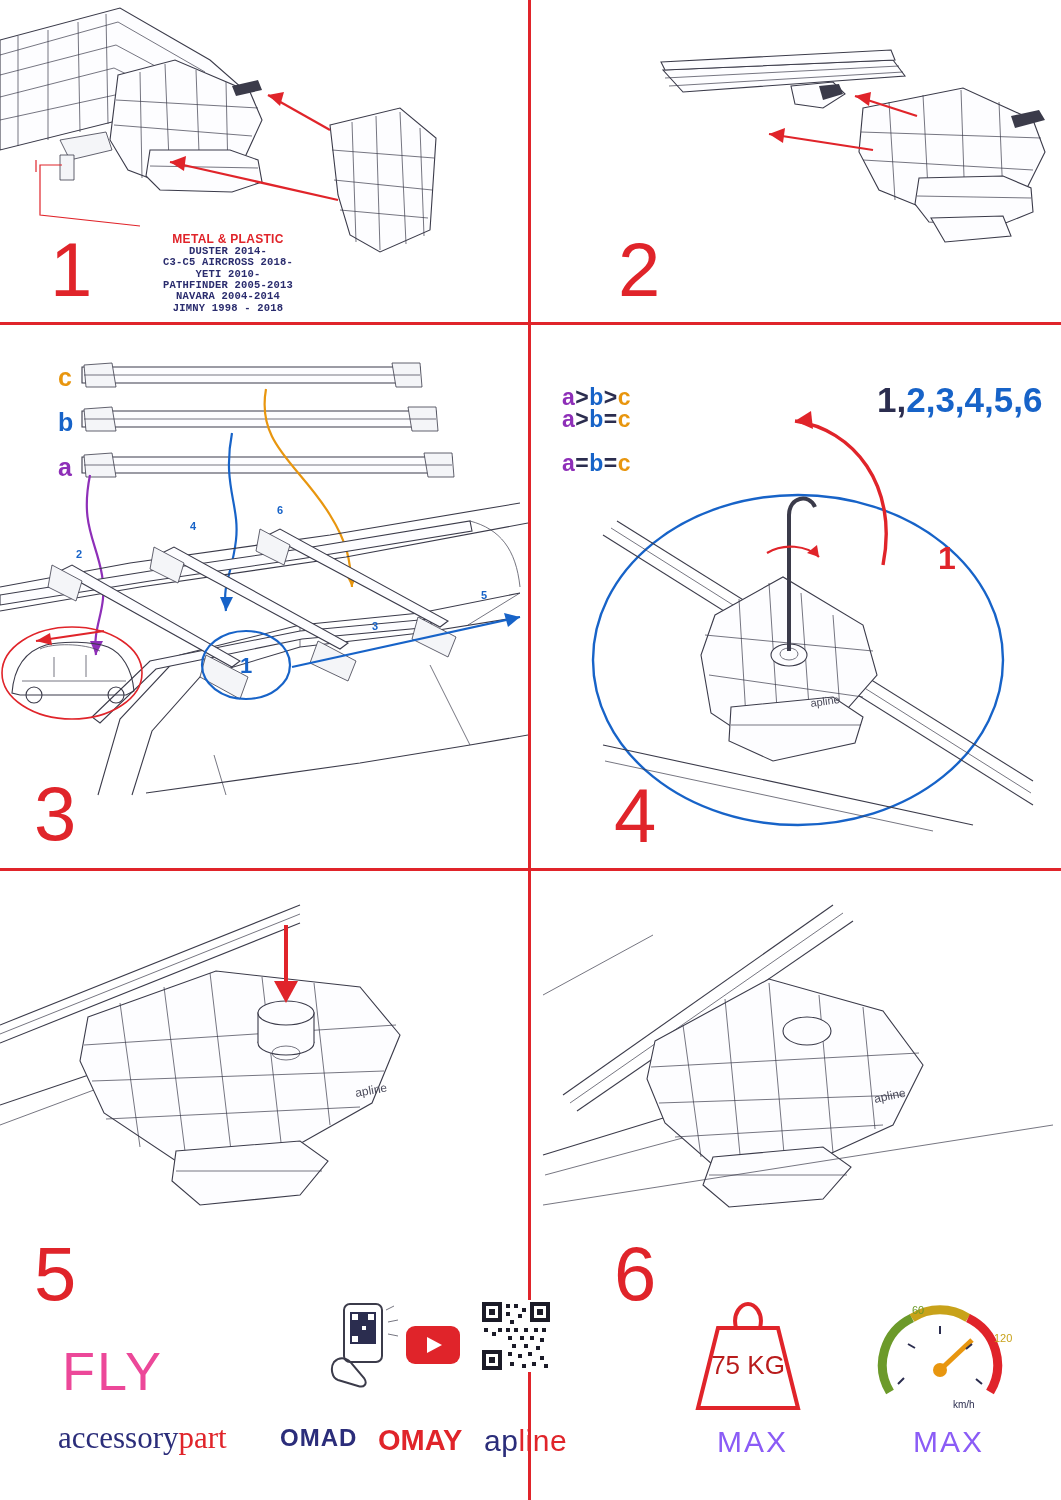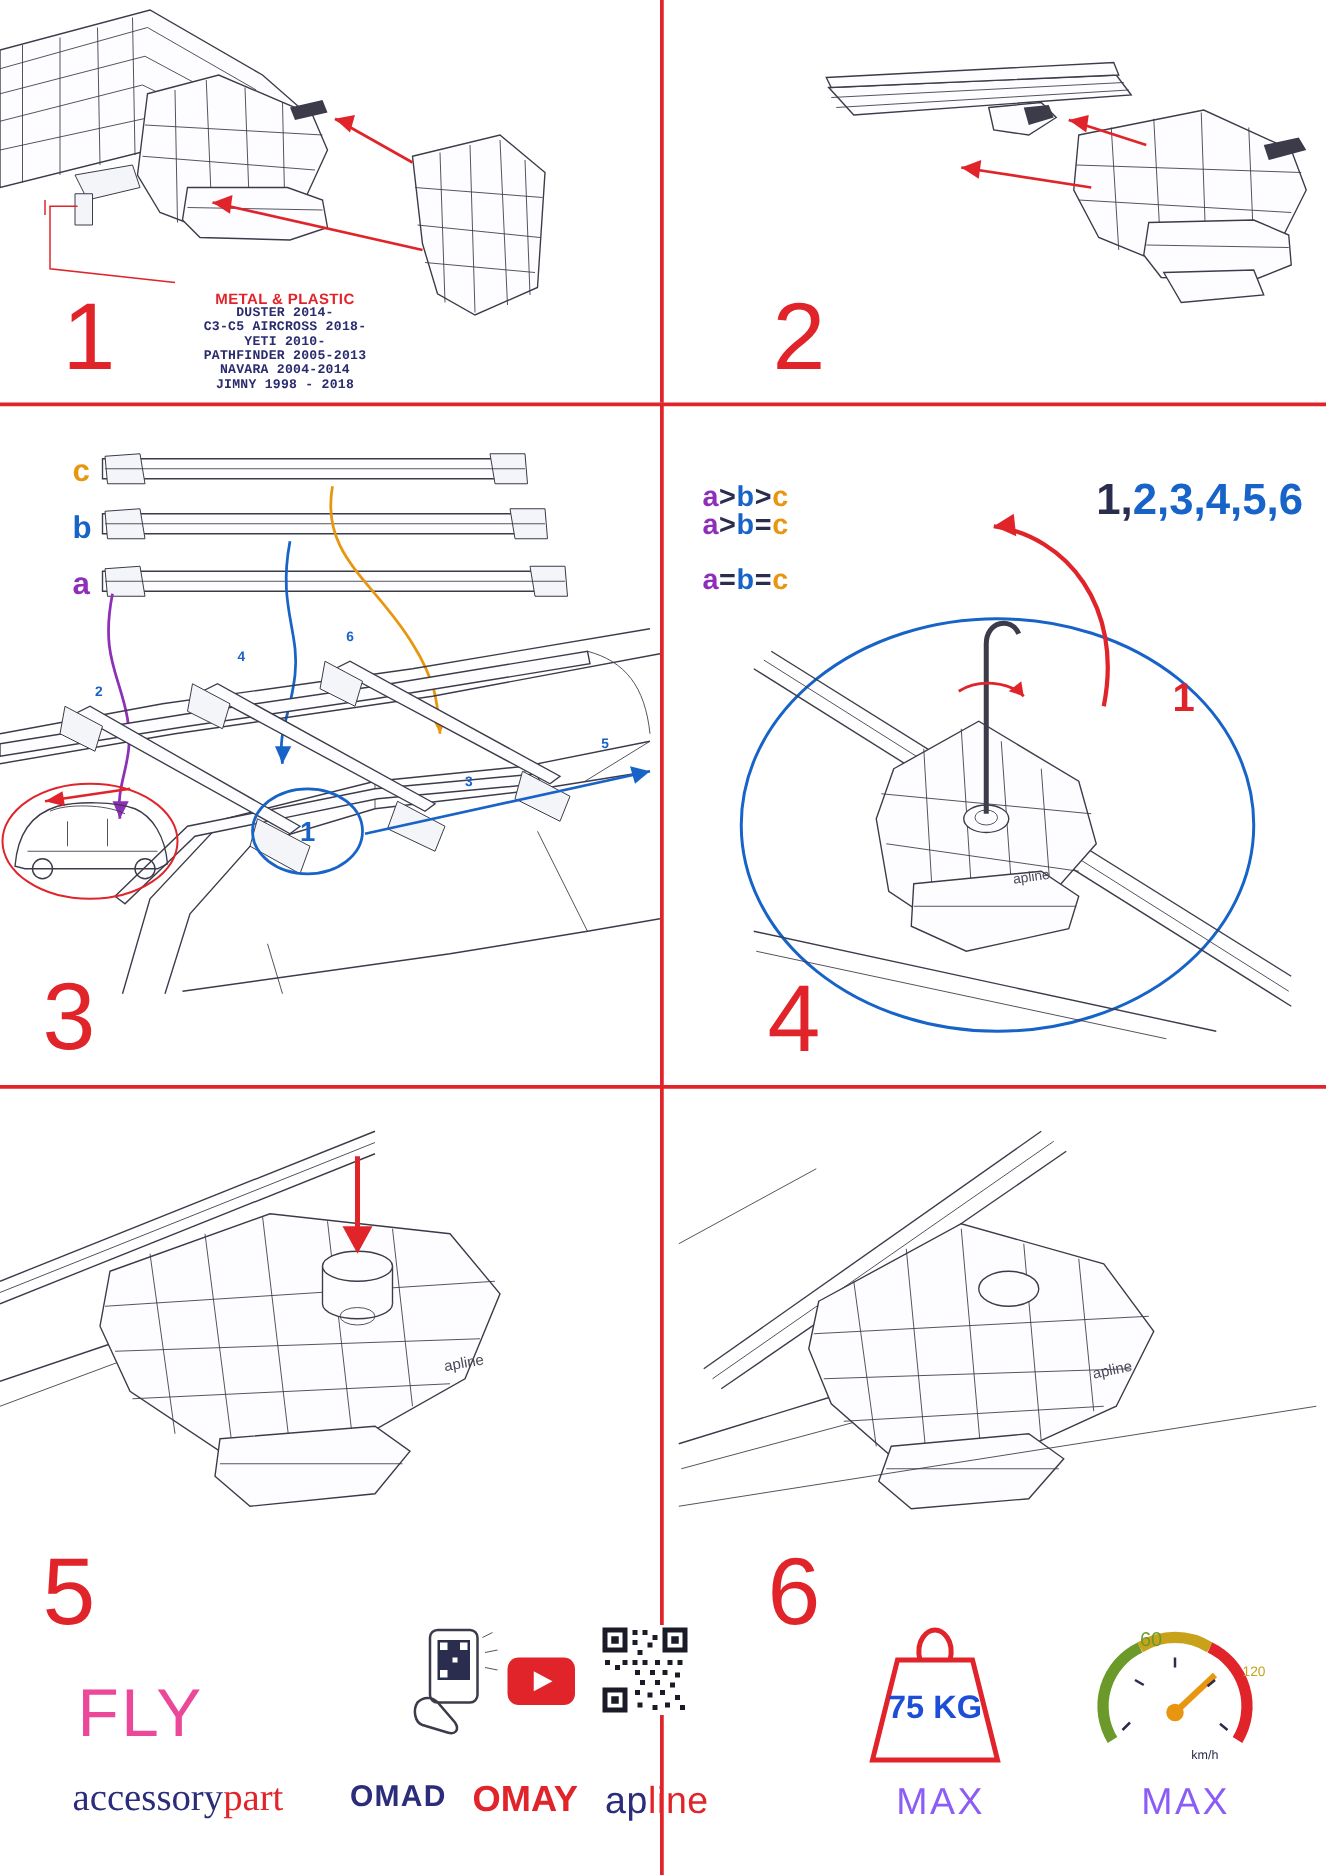--- a/index.html
+++ b/index.html
@@ -41,22 +41,22 @@
 
   .brand-fly{position:absolute;color:#ec4899;font-size:54px;letter-spacing:2px;font-family:"Liberation Sans",sans-serif;}
   .brand-acc{position:absolute;font-size:31px;font-family:Liberation Serif, serif;}
   .brand-acc .a{color:#2b2d7a;} .brand-acc .b{color:#e0242a;}
   .brand-omad{position:absolute;font-size:24px;font-weight:bold;color:#2b2d7a;letter-spacing:1px;}
   .brand-omay{position:absolute;font-size:29px;font-weight:bold;color:#e0242a;letter-spacing:0px;}
   .brand-apline{position:absolute;font-size:30px;color:#2b2d7a;letter-spacing:.5px;}
   .brand-apline i{color:#e0242a;font-style:normal;}
 
   .maxlbl{position:absolute;font-size:30px;color:#8b5cf6;letter-spacing:2px;}
-  .kgtxt{position:absolute;color:#1d4ed8;font-size:26px;font-weight:bold;}
-  .spd{position:absolute;font-size:16px;color:#6c9a2a;}
+  .kgtxt{position:absolute;color:#b91c1c;font-size:26px;font-weight:normal;}
+  .spd{position:absolute;font-size:11px;color:#6c9a2a;}
   .spd2{position:absolute;font-size:11px;color:#c8a21a;}
   .kmh{position:absolute;font-size:10px;color:#2b2d4f;}
   .logosm{position:absolute;}
   .qr{position:absolute;}
   .ytbox{position:absolute;width:54px;height:38px;background:#e0242a;border-radius:9px;}
   .ytbox:after{content:"";position:absolute;left:21px;top:11px;border-left:15px solid #fff;border-top:8px solid transparent;border-bottom:8px solid transparent;}
 </style>
 </head>
 <body>
 

